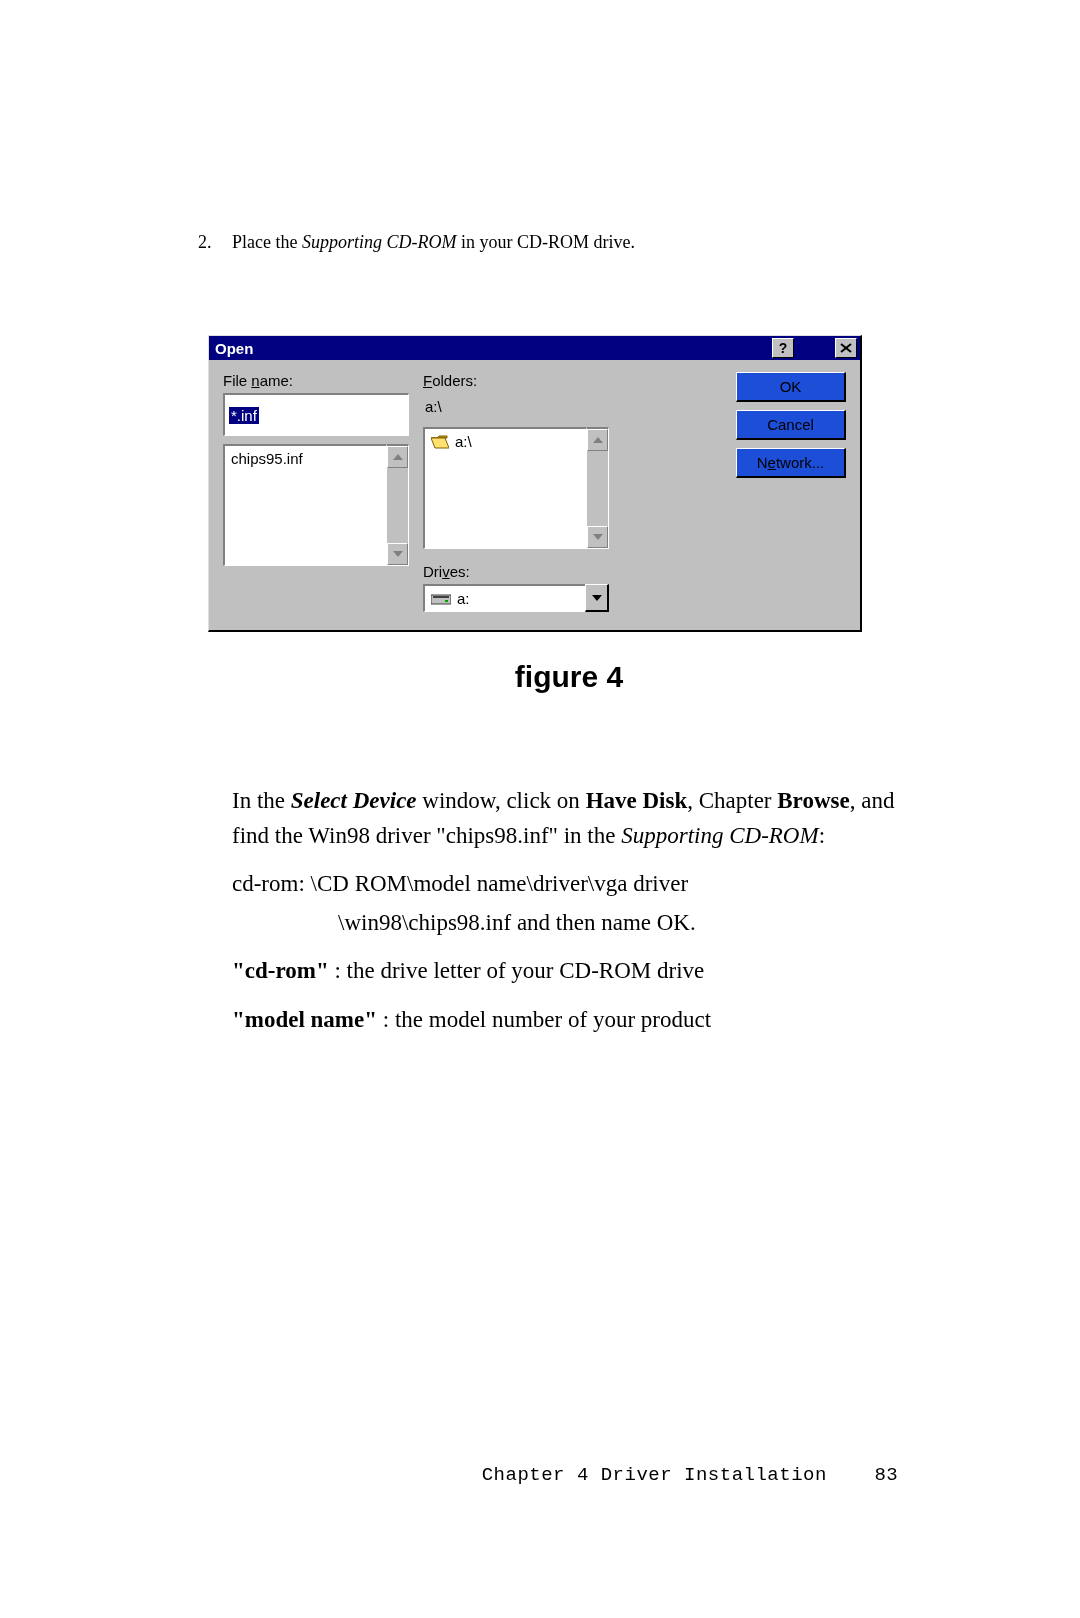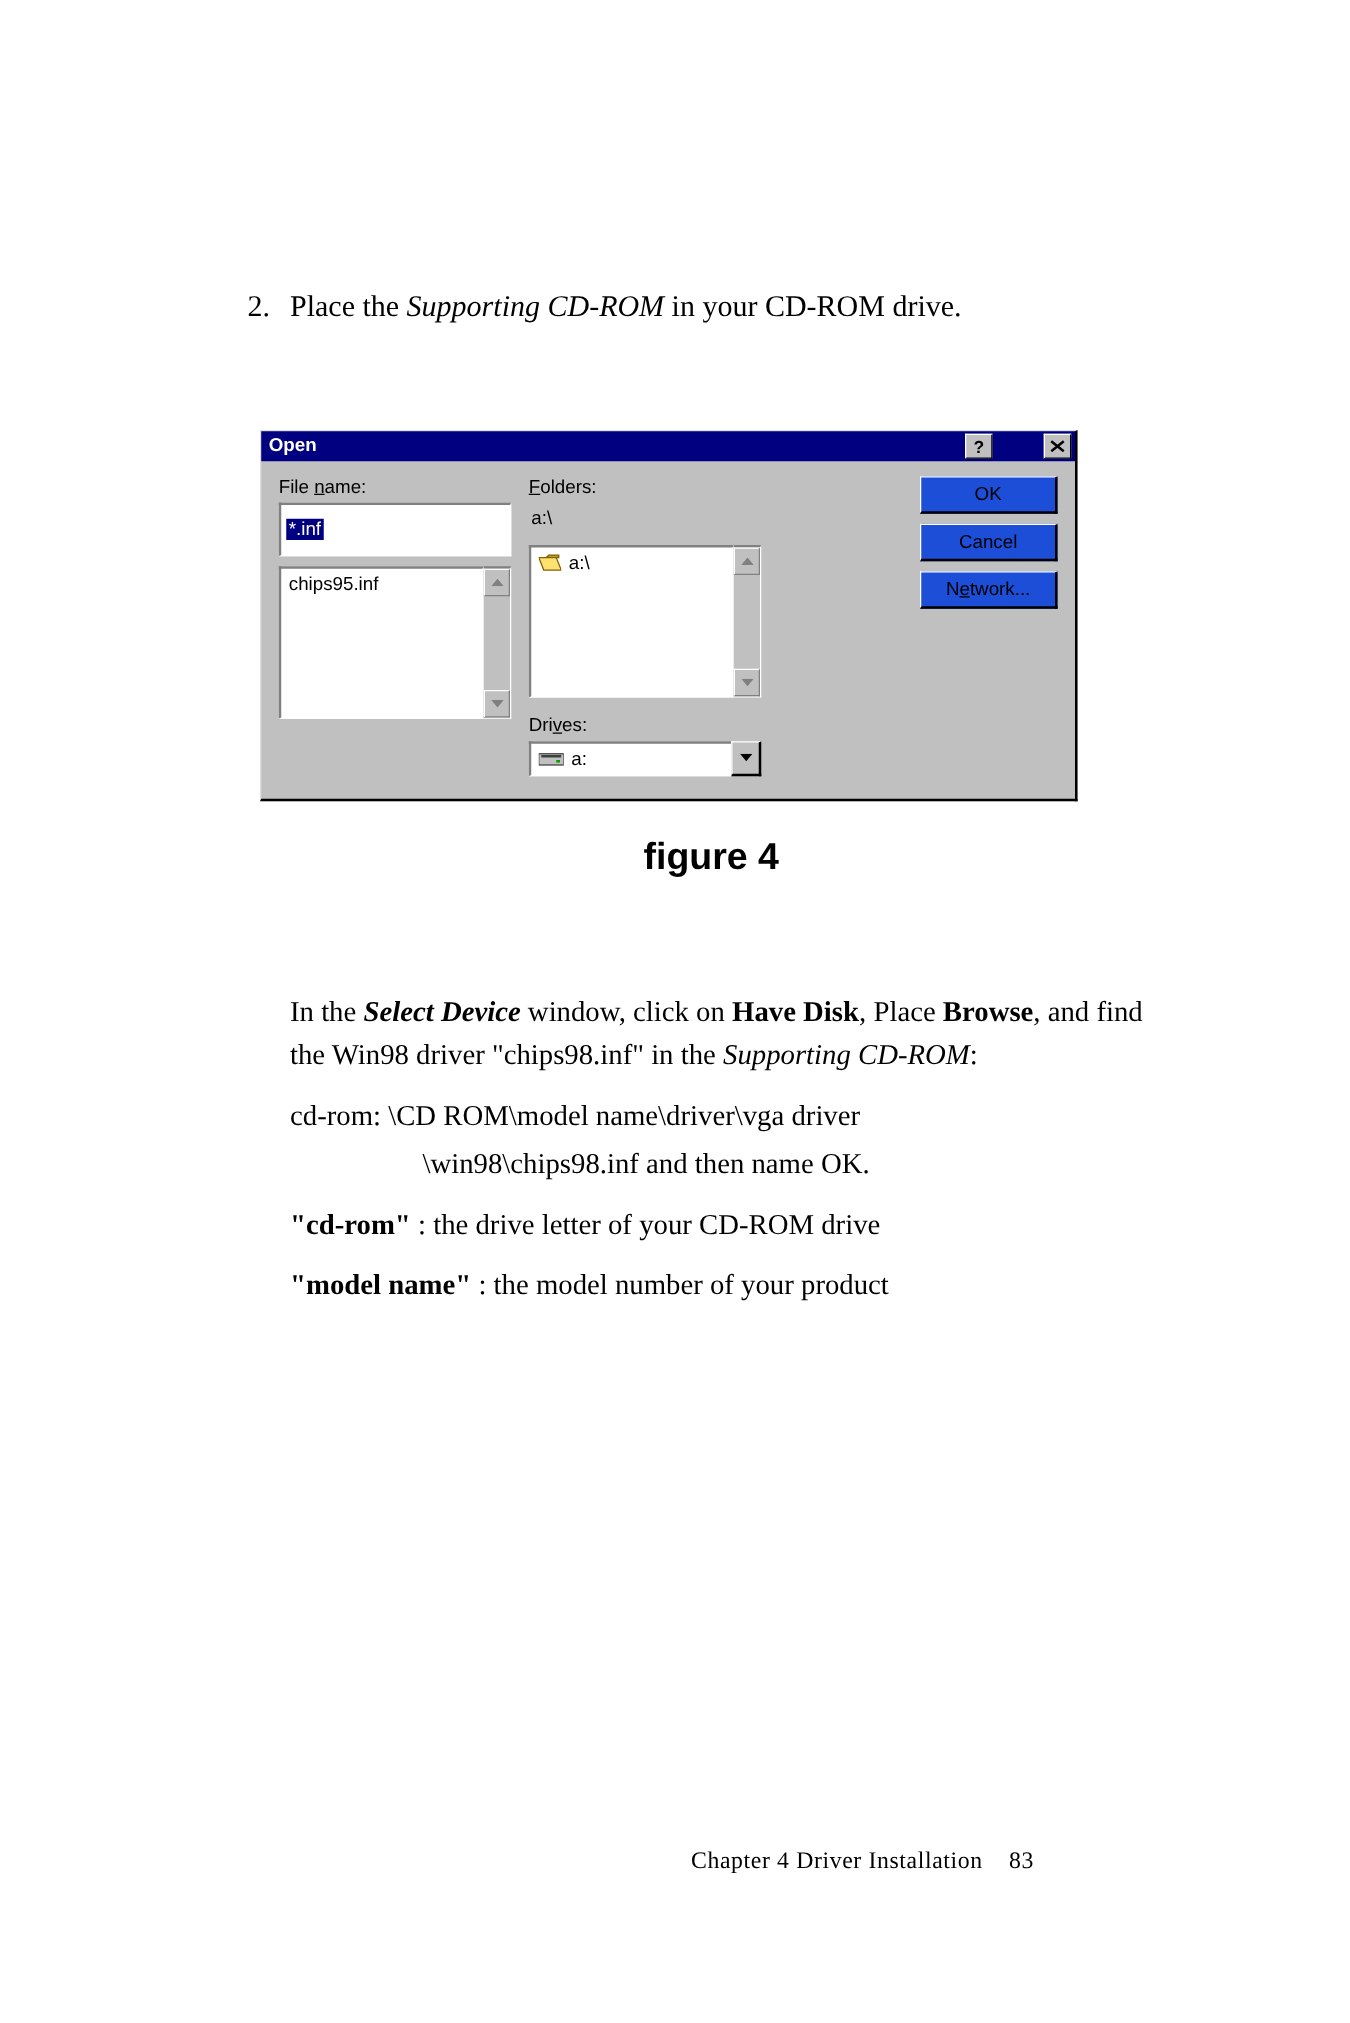--- a/index.html
+++ b/index.html
@@ -9,21 +9,21 @@
     background: #fff;
     font-family: Georgia, 'Times New Roman', serif;
     width: 1080px;
     height: 1618px;
     position: relative;
   }
   .page {
     padding: 230px 150px 0 198px;
   }
   .instruction {
-    font-size: 24px;
+    font-size: 18px;
     line-height: 1.4;
     margin-bottom: 80px;
   }
   .instruction .num {
     display: inline-block;
     width: 34px;
   }
   .italic { font-style: italic; }
   .bold { font-weight: bold; }
 
@@ -165,24 +165,24 @@
 
   .para {
     font-size: 23px;
     line-height: 1.5;
     margin: 0 0 14px 34px;
   }
   .para.indent2 { padding-left: 106px; margin-top:-10px; }
 
   .footer {
     position:absolute;
-    bottom: 118px;
+    bottom: 132px;
     width: 1080px;
     text-align: center;
-    font-family: Liberation Serif, serif;
+    font-family: Liberation Mono, monospace;
     font-size: 19px;
     letter-spacing: 0.5px;
     padding-left: 300px;
   }
 </style>
 </head>
 <body>
 
 <div class="page">
 
@@ -289,21 +289,21 @@
             <span class="u">e</span>
             <span>twork...</span>
           </div>
       </div>
     </div>
   </div>
 
   <div class="caption">figure 4</div>
 
   <div class="para">
-    <span>In the </span><span class="bold italic">Select Device</span><span> window, click on </span><span class="bold">Have Disk</span><span>, Place </span><span class="bold">Browse</span><span>, and find the Win98 driver "chips98.inf" in the </span><span class="italic">Supporting CD-ROM</span><span>:</span>
+    <span>In the </span><span class="bold italic">Select Device</span><span> window, click on </span><span class="bold">Have Disk</span><span>, Chapter </span><span class="bold">Browse</span><span>, and find the Win98 driver "chips98.inf" in the </span><span class="italic">Supporting CD-ROM</span><span>:</span>
   </div>
 
   <div class="para">cd-rom: \CD ROM\model name\driver\vga driver</div>
   <div class="para indent2">\win98\chips98.inf and then name OK.</div>
 
   <div class="para">
     <span class="bold">"cd-rom"</span><span> :  the drive letter of your CD-ROM drive</span>
   </div>
   <div class="para">
     <span class="bold">"model name"</span><span>   :  the model number of your product</span>

